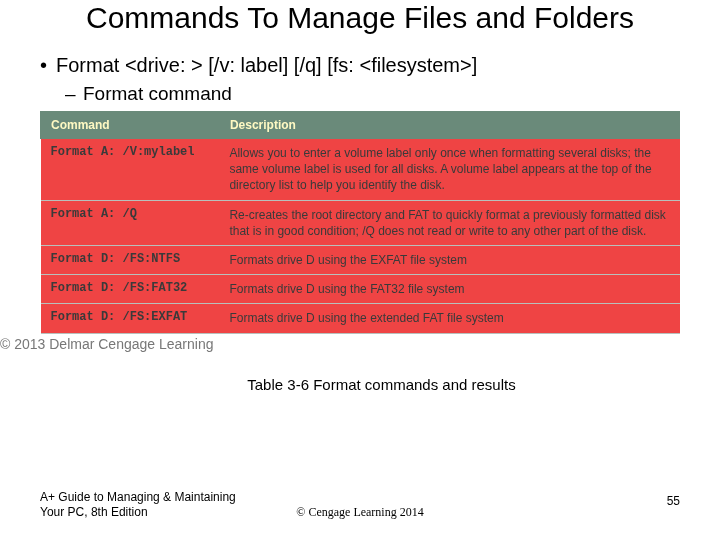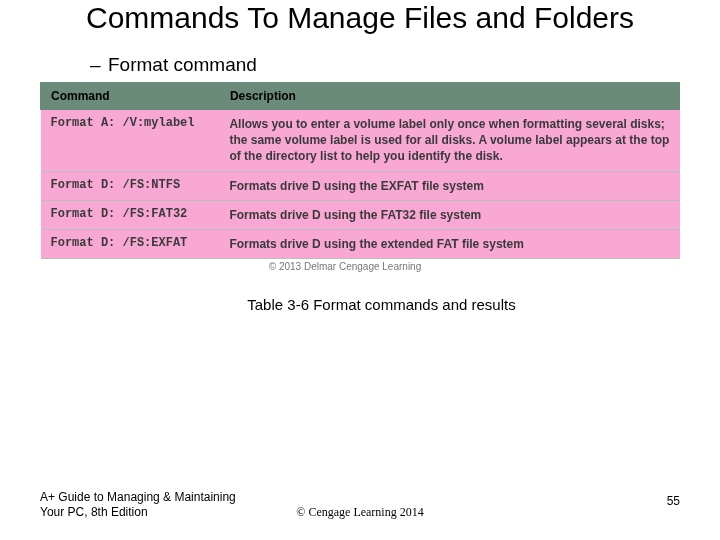--- a/index.html
+++ b/index.html
@@ -31,69 +31,69 @@
   .bullet-1 {
     font-size: 20px;
     margin-bottom: 6px;
   }
   .bullet-1 .dot {
     display: inline-block;
     width: 16px;
   }
   .bullet-2 {
     font-size: 19px;
-    margin-left: 50px;
+    margin-left: 25px;
     margin-bottom: 6px;
   }
   .bullet-2 .dash {
     display: inline-block;
     width: 18px;
   }
   .table-wrap {
     margin: 4px 40px 0 40px;
   }
   table {
     width: 100%;
     border-collapse: collapse;
     font-size: 12px;
   }
   thead th {
     background: #6a8a7a;
-    color: #000000;
+    color: #fef9c3;
     text-align: left;
     padding: 6px 10px;
     font-weight: bold;
     border: 1px solid #6a8a7a;
   }
   thead th:first-child {
     width: 28%;
   }
   tbody td {
-    background: #f9a8d4;
+    background: #ef4444;
     padding: 6px 10px;
     border-top: 1px solid #b8c0bc;
     border-bottom: 1px solid #b8c0bc;
     vertical-align: top;
   }
   tbody td.cmd {
     font-family: "Courier New", Courier, monospace;
     white-space: nowrap;
     font-weight: bold;
     color: #3a3a3a;
   }
   tbody td.desc {
-    font-weight: bold;
+    font-weight: normal;
     color: #3a3a3a;
     line-height: 1.35;
   }
   .table-credit {
-    font-size: 10px;
+    font-size: 14px;
     color: #777;
-    text-align: center;
-    margin: 2px 42px 0 12px;
+    text-align: left;
+    margin: 2px 42px 0 0;
   }
   .caption {
     text-align: center;
     font-size: 15px;
     margin-top: 24px;
     padding-left: 43px;
   }
   .footer {
     position: absolute;
     bottom: 20px;
@@ -121,37 +121,44 @@
   }
 </style>
 </head>
 <body>
 
 <div class="slide">
 
   <div class="title">Commands To Manage Files and Folders</div>
 
   <div class="body">
+    <div class="bullet-1">
+      <span class="dot">•</span><span>Format &lt;drive: &gt; [/v: label] [/q] [fs: &lt;filesystem&gt;]</span>
+    </div>
     <div class="bullet-2">
       <span class="dash">–</span><span>Format command</span>
     </div>
   </div>
 
   <div class="table-wrap">
     <table>
       <thead>
         <tr>
           <th>Command</th>
           <th>Description</th>
         </tr>
       </thead>
       <tbody>
         <tr>
           <td class="cmd">Format A: /V:mylabel</td>
           <td class="desc">Allows you to enter a volume label only once when formatting several disks; the same volume label is used for all disks. A volume label appears at the top of the directory list to help you identify the disk.</td>
+        </tr>
+        <tr>
+          <td class="cmd">Format A: /Q</td>
+          <td class="desc">Re-creates the root directory and FAT to quickly format a previously formatted disk that is in good condition; /Q does not read or write to any other part of the disk.</td>
         </tr>
         <tr>
           <td class="cmd">Format D: /FS:NTFS</td>
           <td class="desc">Formats drive D using the EXFAT file system</td>
         </tr>
         <tr>
           <td class="cmd">Format D: /FS:FAT32</td>
           <td class="desc">Formats drive D using the FAT32 file system</td>
         </tr>
         <tr>

